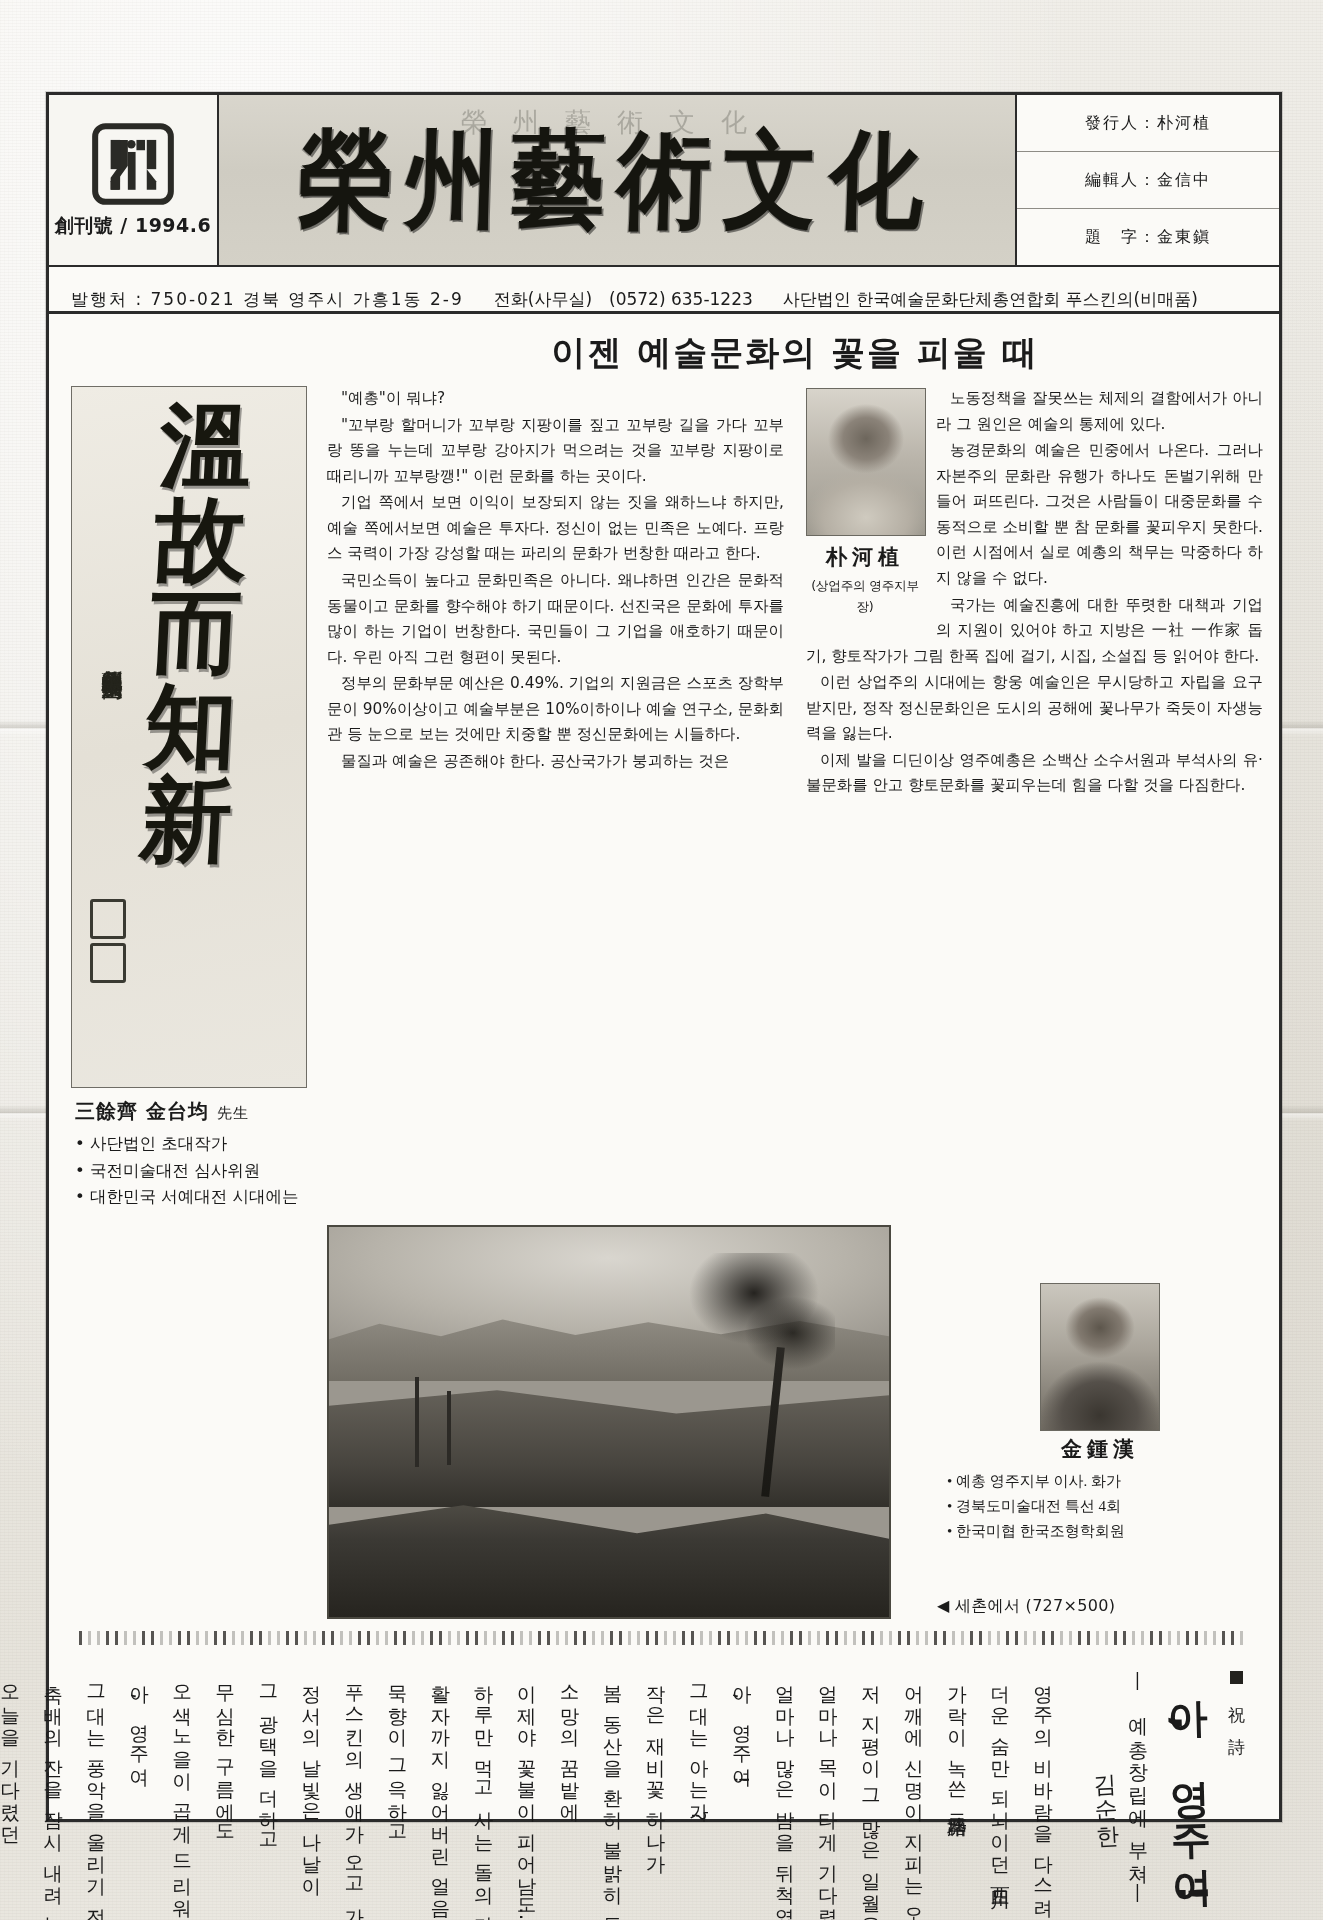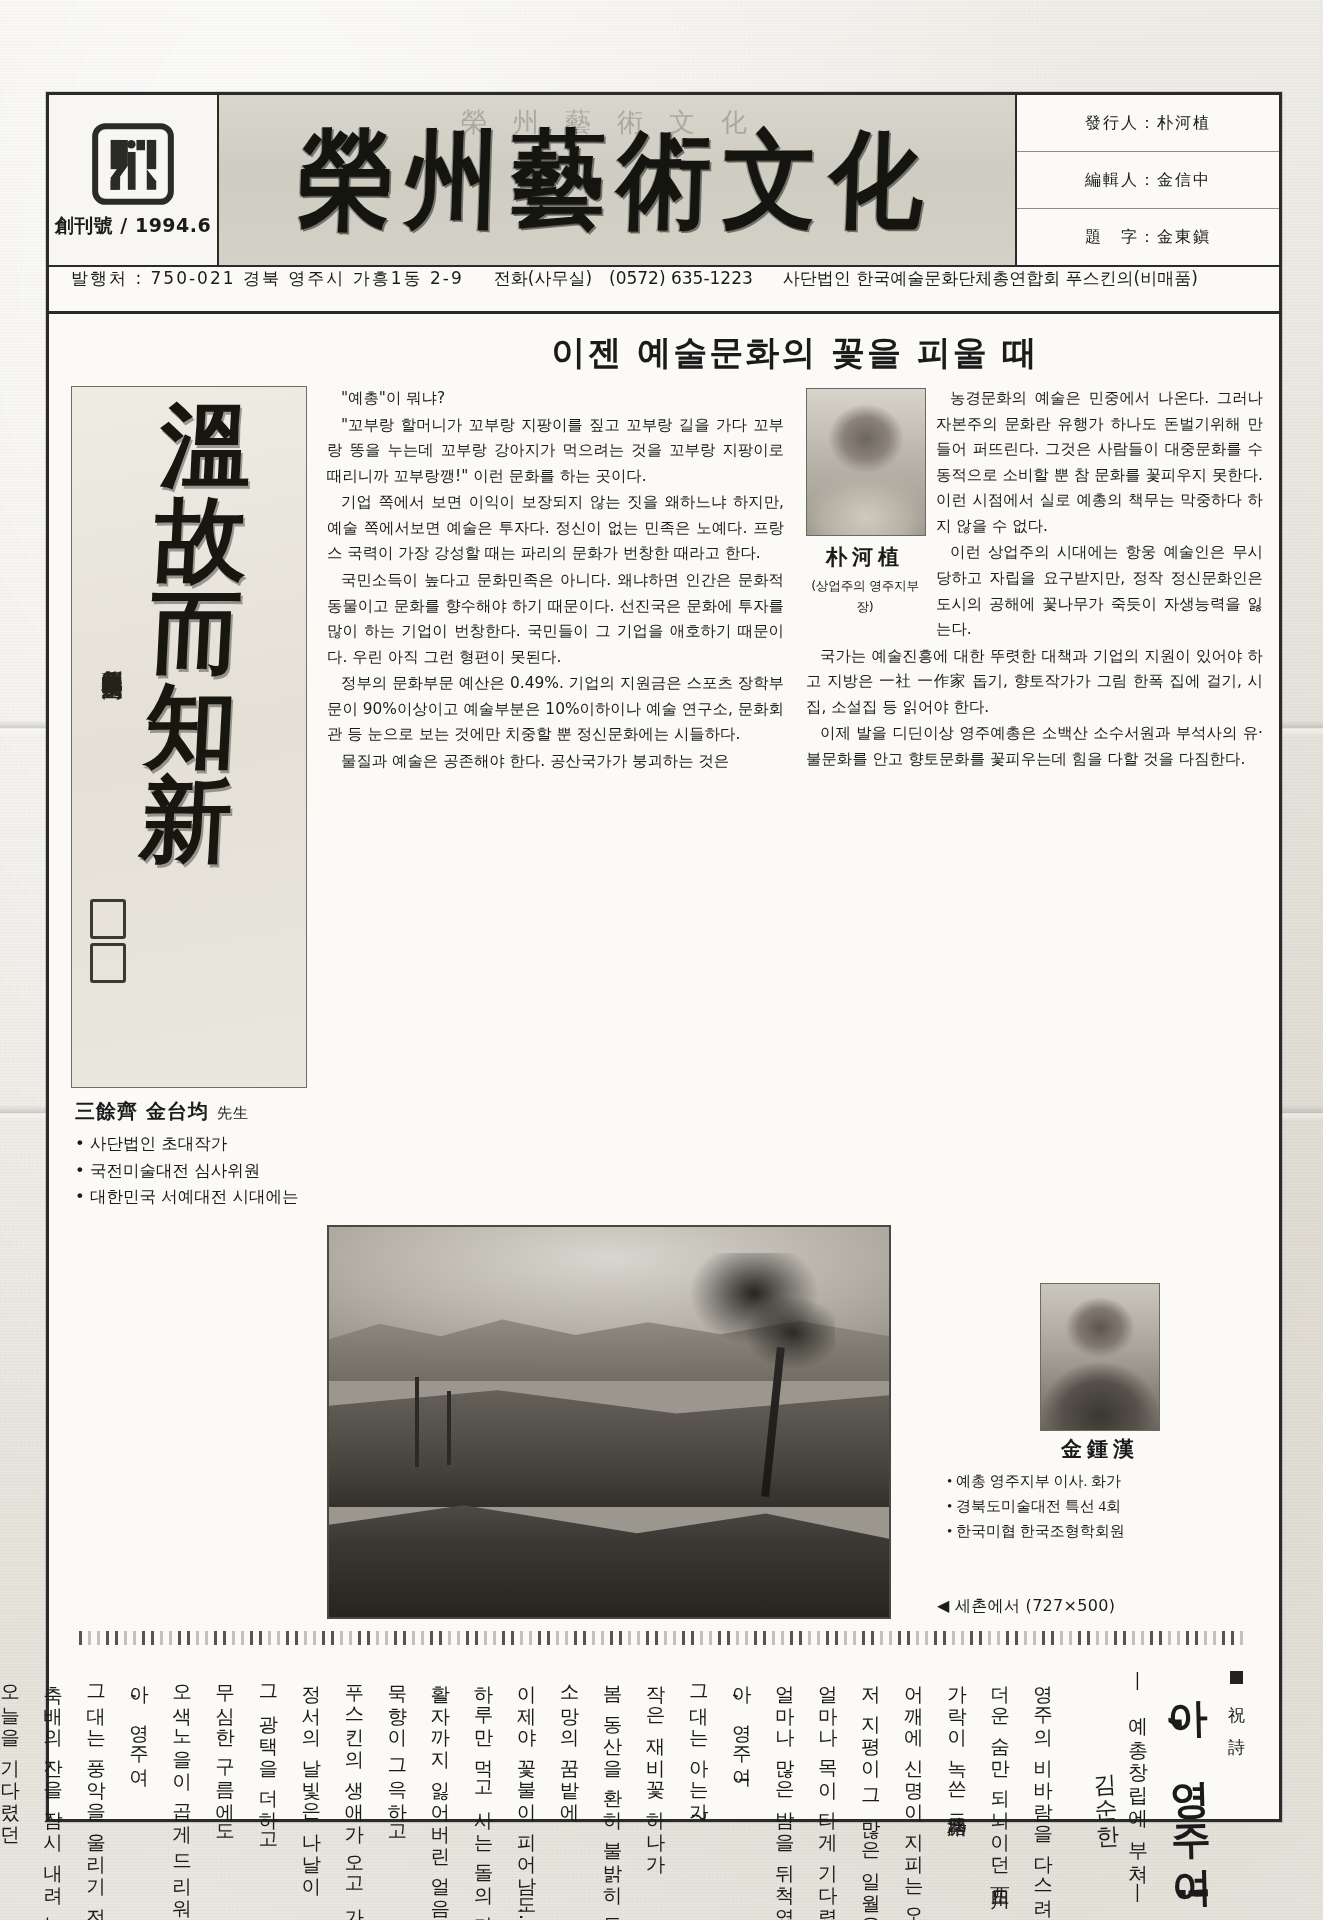--- a/index.html
+++ b/index.html
@@ -73,21 +73,21 @@
   .staff-row{
     flex:1;display:flex;align-items:center;justify-content:center;
     font-family:"DejaVu Serif","Liberation Serif",serif;
     font-size:16px;letter-spacing:2px;white-space:nowrap;
   }
   .staff-row + .staff-row{border-top:1px solid #8e8c86;}
 
   
   .imprint{
     height:44px;border-bottom:3px solid #2b2b2b;
-    display:flex;align-items:flex-start;gap:30px;padding:0 22px;
+    display:flex;align-items:flex-end;gap:30px;padding:0 22px;
     font-size:17px;white-space:nowrap;background:#fbfaf7;
   }
   .imprint .sp{letter-spacing:2px;}
 
   
   .headline{
     text-align:center;font-size:34px;font-weight:700;letter-spacing:2px;
     padding:16px 0 10px 0;margin-left:262px;
     font-family:"DejaVu Sans","Liberation Sans",sans-serif;
   }
@@ -321,23 +321,24 @@
           <p>정부의 문화부문 예산은 0.49%. 기업의 지원금은 스포츠 장학부문이 90%이상이고 예술부분은 10%이하이나 예술 연구소, 문화회관 등 눈으로 보는 것에만 치중할 뿐 정신문화에는 시들하다.</p>
           <p>물질과 예술은 공존해야 한다. 공산국가가 붕괴하는 것은</p>
         </div>
 
         <div class="col">
           <div class="portrait-wrap">
             <div class="portrait"></div>
             <div class="pname">朴河植</div>
             <div class="prole">(상업주의 영주지부장)</div>
           </div>
+          <p>노동정책을 잘못쓰는 체제의 결함에서가 아니라 그 원인은 예술의 통제에 있다.</p>
           <p>농경문화의 예술은 민중에서 나온다. 그러나 자본주의 문화란 유행가 하나도 돈벌기위해 만들어 퍼뜨린다. 그것은 사람들이 대중문화를 수동적으로 소비할 뿐 참 문화를 꽃피우지 못한다. 이런 시점에서 실로 예총의 책무는 막중하다 하지 않을 수 없다.</p>
+          <p>국가는 예술진흥에 대한 뚜렷한 대책과 기업의 지원이 있어야 하고 지방은 一社 一作家 돕기, 향토작가가 그림 한폭 집에 걸기, 시집, 소설집 등 읽어야 한다.</p>
           <p>이런 상업주의 시대에는 항웅 예술인은 무시당하고 자립을 요구받지만, 정작 정신문화인은 도시의 공해에 꽃나무가 죽듯이 자생능력을 잃는다.</p>
-          <p>국가는 예술진흥에 대한 뚜렷한 대책과 기업의 지원이 있어야 하고 지방은 一社 一作家 돕기, 향토작가가 그림 한폭 집에 걸기, 시집, 소설집 등 읽어야 한다.</p>
           <p>이제 발을 디딘이상 영주예총은 소백산 소수서원과 부석사의 유·불문화를 안고 향토문화를 꽃피우는데 힘을 다할 것을 다짐한다.</p>
         </div>
 
       </div>
     </div>
   </div>
 
   <div class="art-zone">
     <div class="art-spacer"></div>
 

